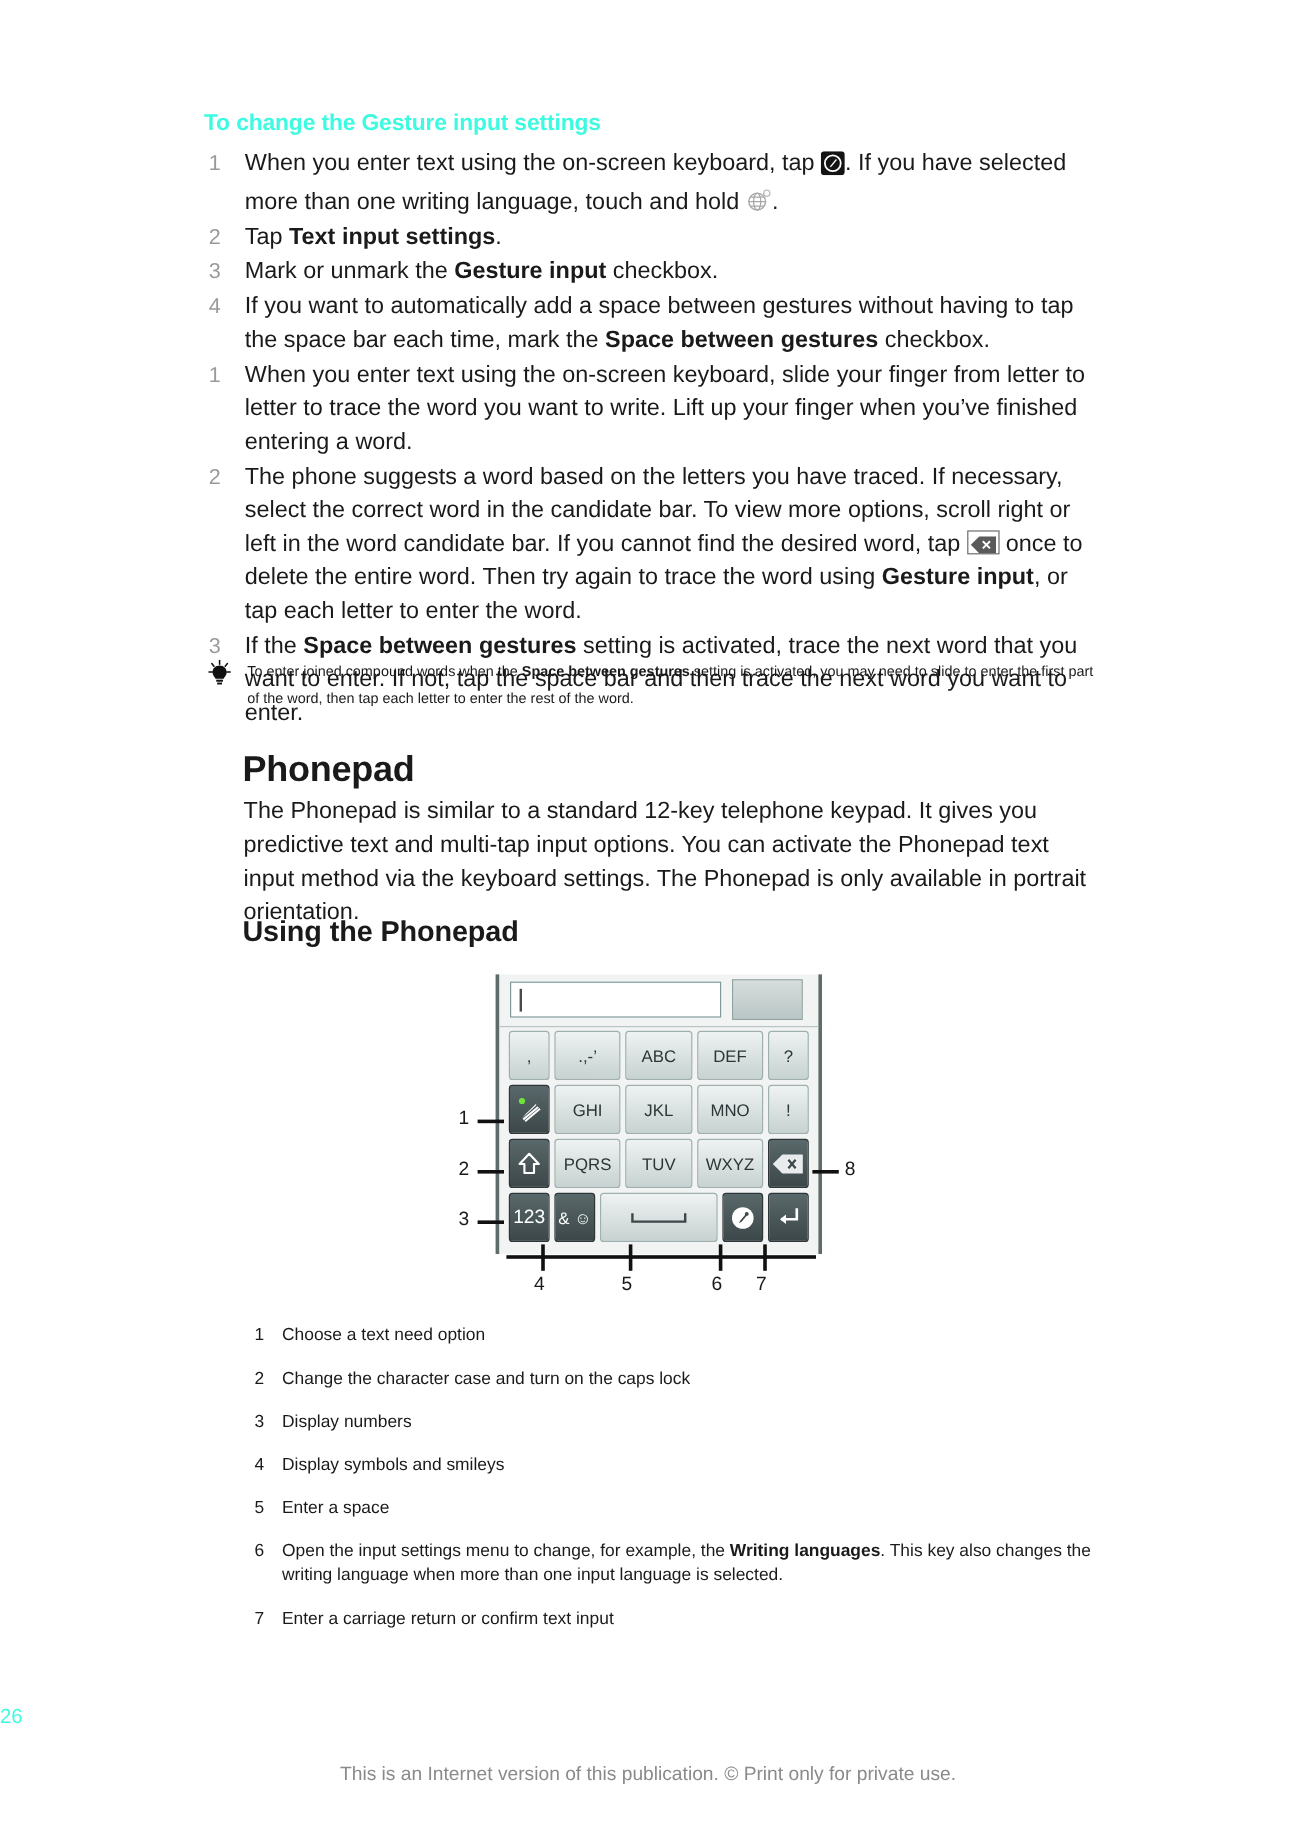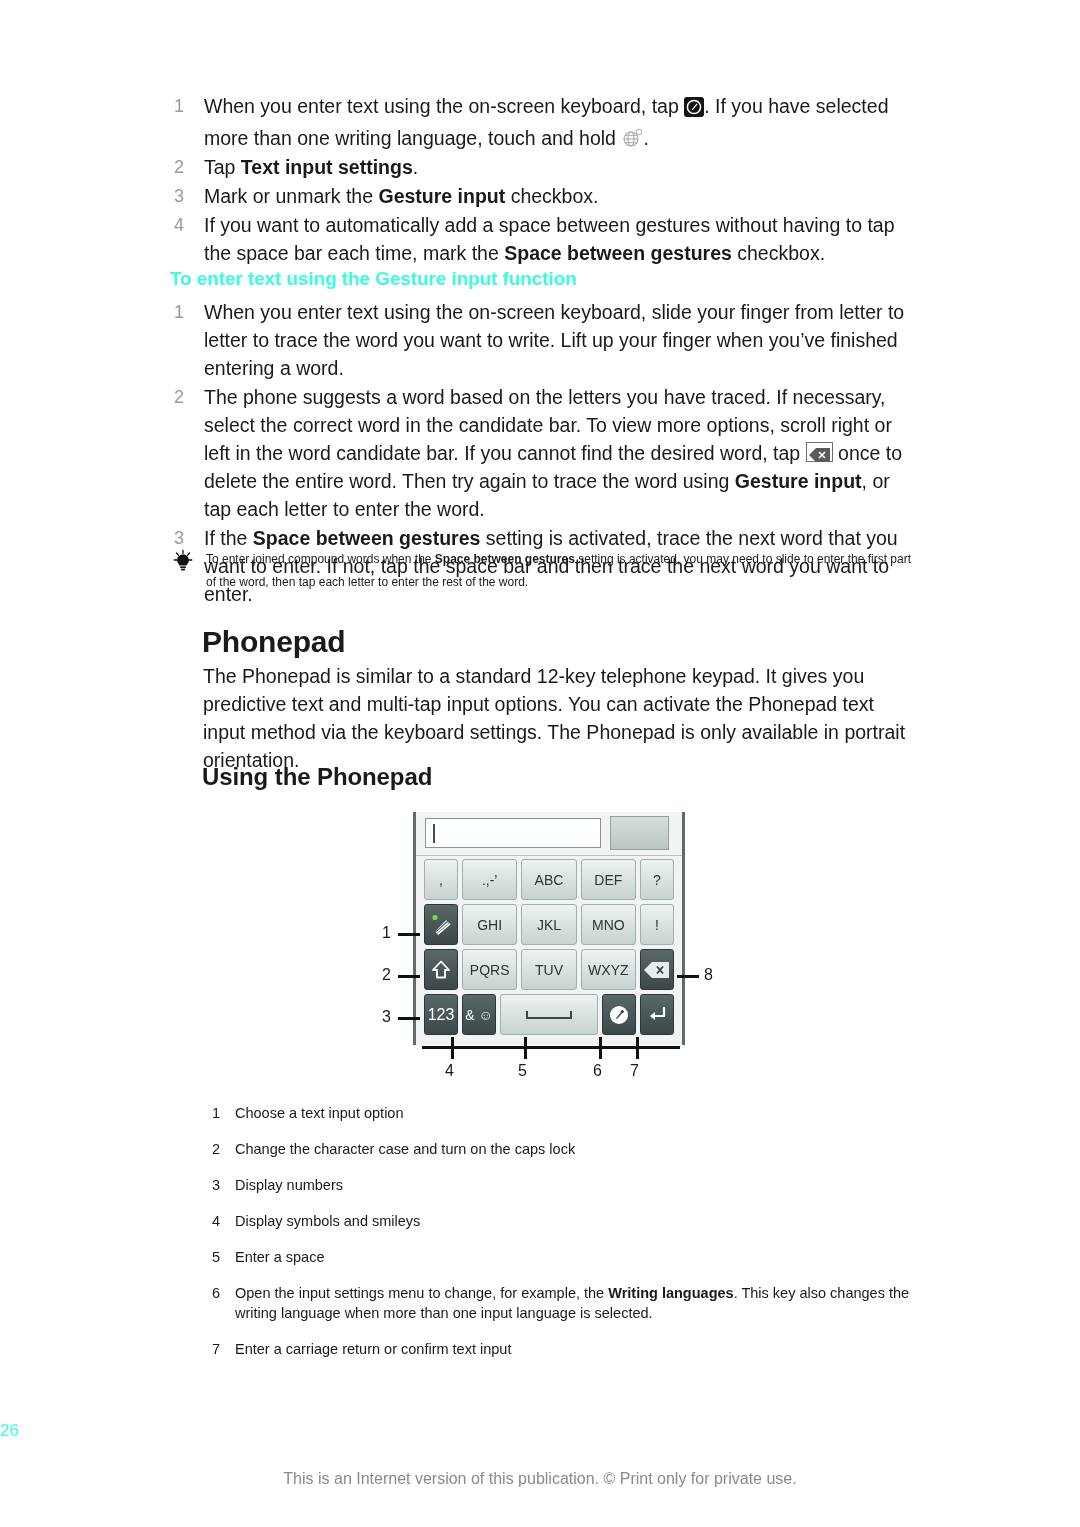--- a/index.html
+++ b/index.html
@@ -263,38 +263,38 @@
     font-size: 16px;
   }
 </style>
 </head>
 <body>
 
 <div class="page">
 
   <div class="col">
     <div id="sections-host">
+        <h3 class="sub">To change the Gesture input settings</h3>
         <ol class="steps">
           <li><span class="num">1</span><span>When you enter text using the on-screen keyboard, tap <span class="ic"><svg width="20" height="20" viewBox="0 0 20 20">
                   <rect x="0" y="0" width="20" height="20" rx="3" fill="#141414"></rect>
                   <circle cx="10" cy="10" r="6.6" fill="none" stroke="#fff" stroke-width="1.5"></circle>
                   <path d="M12.6 6.6 L8.2 12.0 L7.3 13.6 L9.0 12.8 L13.4 7.4 Z" fill="#fff"></path>
                 </svg></span>. If you have selected more than one writing language, touch and hold <span class="ic ic-globe"><svg width="24" height="24" viewBox="0 0 24 24">
                   <circle cx="10" cy="13" r="7" fill="none" stroke="#a9a9a9" stroke-width="1.2"></circle>
                   <ellipse cx="10" cy="13" rx="3" ry="7" fill="none" stroke="#a9a9a9" stroke-width="1.1"></ellipse>
                   <line x1="3" y1="13" x2="17" y2="13" stroke="#a9a9a9" stroke-width="1.1"></line>
                   <line x1="4.2" y1="9.3" x2="15.8" y2="9.3" stroke="#a9a9a9" stroke-width="1"></line>
                   <line x1="4.2" y1="16.7" x2="15.8" y2="16.7" stroke="#a9a9a9" stroke-width="1"></line>
                   <circle cx="18" cy="6" r="2.6" fill="none" stroke="#bdbdbd" stroke-width="1.1"></circle>
                 </svg></span>.</span></li>
           <li><span class="num">2</span><span>Tap <b>Text input settings</b>.</span></li>
           <li><span class="num">3</span><span>Mark or unmark the <b>Gesture input</b> checkbox.</span></li>
           <li><span class="num">4</span><span>If you want to automatically add a space between gestures without having to tap the space bar each time, mark the <b>Space between gestures</b> checkbox.</span></li>
         </ol>
-        <h3 class="sub sub-gap">To enter text using the Gesture input function</h3>
         <ol class="steps">
           <li><span class="num">1</span><span>When you enter text using the on-screen keyboard, slide your finger from letter to letter to trace the word you want to write. Lift up your finger when you’ve finished entering a word.</span></li>
           <li><span class="num">2</span><span>The phone suggests a word based on the letters you have traced. If necessary, select the correct word in the candidate bar. To view more options, scroll right or left in the word candidate bar. If you cannot find the desired word, tap <span class="ic ic-del"><svg width="25" height="18" viewBox="0 0 25 18">
                   <path d="M9 2 L23 2 L23 16 L9 16 L2 9 Z" fill="#5a5a5a"></path>
                   <path d="M12 6 L18 12 M18 6 L12 12" stroke="#fff" stroke-width="1.6"></path>
                 </svg></span> once to delete the entire word. Then try again to trace the word using <b>Gesture input</b>, or tap each letter to enter the word.</span></li>
           <li><span class="num">3</span><span>If the <b>Space between gestures</b> setting is activated, trace the next word that you want to enter. If not, tap the space bar and then trace the next word you want to enter.</span></li>
         </ol>
       </div>
   </div>
@@ -442,21 +442,21 @@
     <div class="callout-num" style="left:148px; top:257px;">5</div>
 
     <div class="leader v" style="left:229px; top:232px; height:22px;"></div>
     <div class="callout-num" style="left:223px; top:257px;">6</div>
 
     <div class="leader v" style="left:266px; top:232px; height:22px;"></div>
     <div class="callout-num" style="left:260px; top:257px;">7</div>
   </div>
 
   <div class="legend" id="legend-host">
-      <div class="row"><span class="n">1</span><span>Choose a text input option</span></div>
+      <div class="row"><span class="n">1</span><span>Choose a text need option</span></div>
       <div class="row"><span class="n">2</span><span>Change the character case and turn on the caps lock</span></div>
       <div class="row"><span class="n">3</span><span>Display numbers</span></div>
       <div class="row"><span class="n">4</span><span>Display symbols and smileys</span></div>
       <div class="row"><span class="n">5</span><span>Enter a space</span></div>
       <div class="row"><span class="n">6</span><span>Open the input settings menu to change, for example, the <b>Writing languages</b>. This key also changes the writing language when more than one input language is selected.</span></div>
       <div class="row"><span class="n">7</span><span>Enter a carriage return or confirm text input</span></div>
     </div>
 
   <div class="pagenum">26</div>
   <div class="footnote">This is an Internet version of this publication. © Print only for private use.</div>

